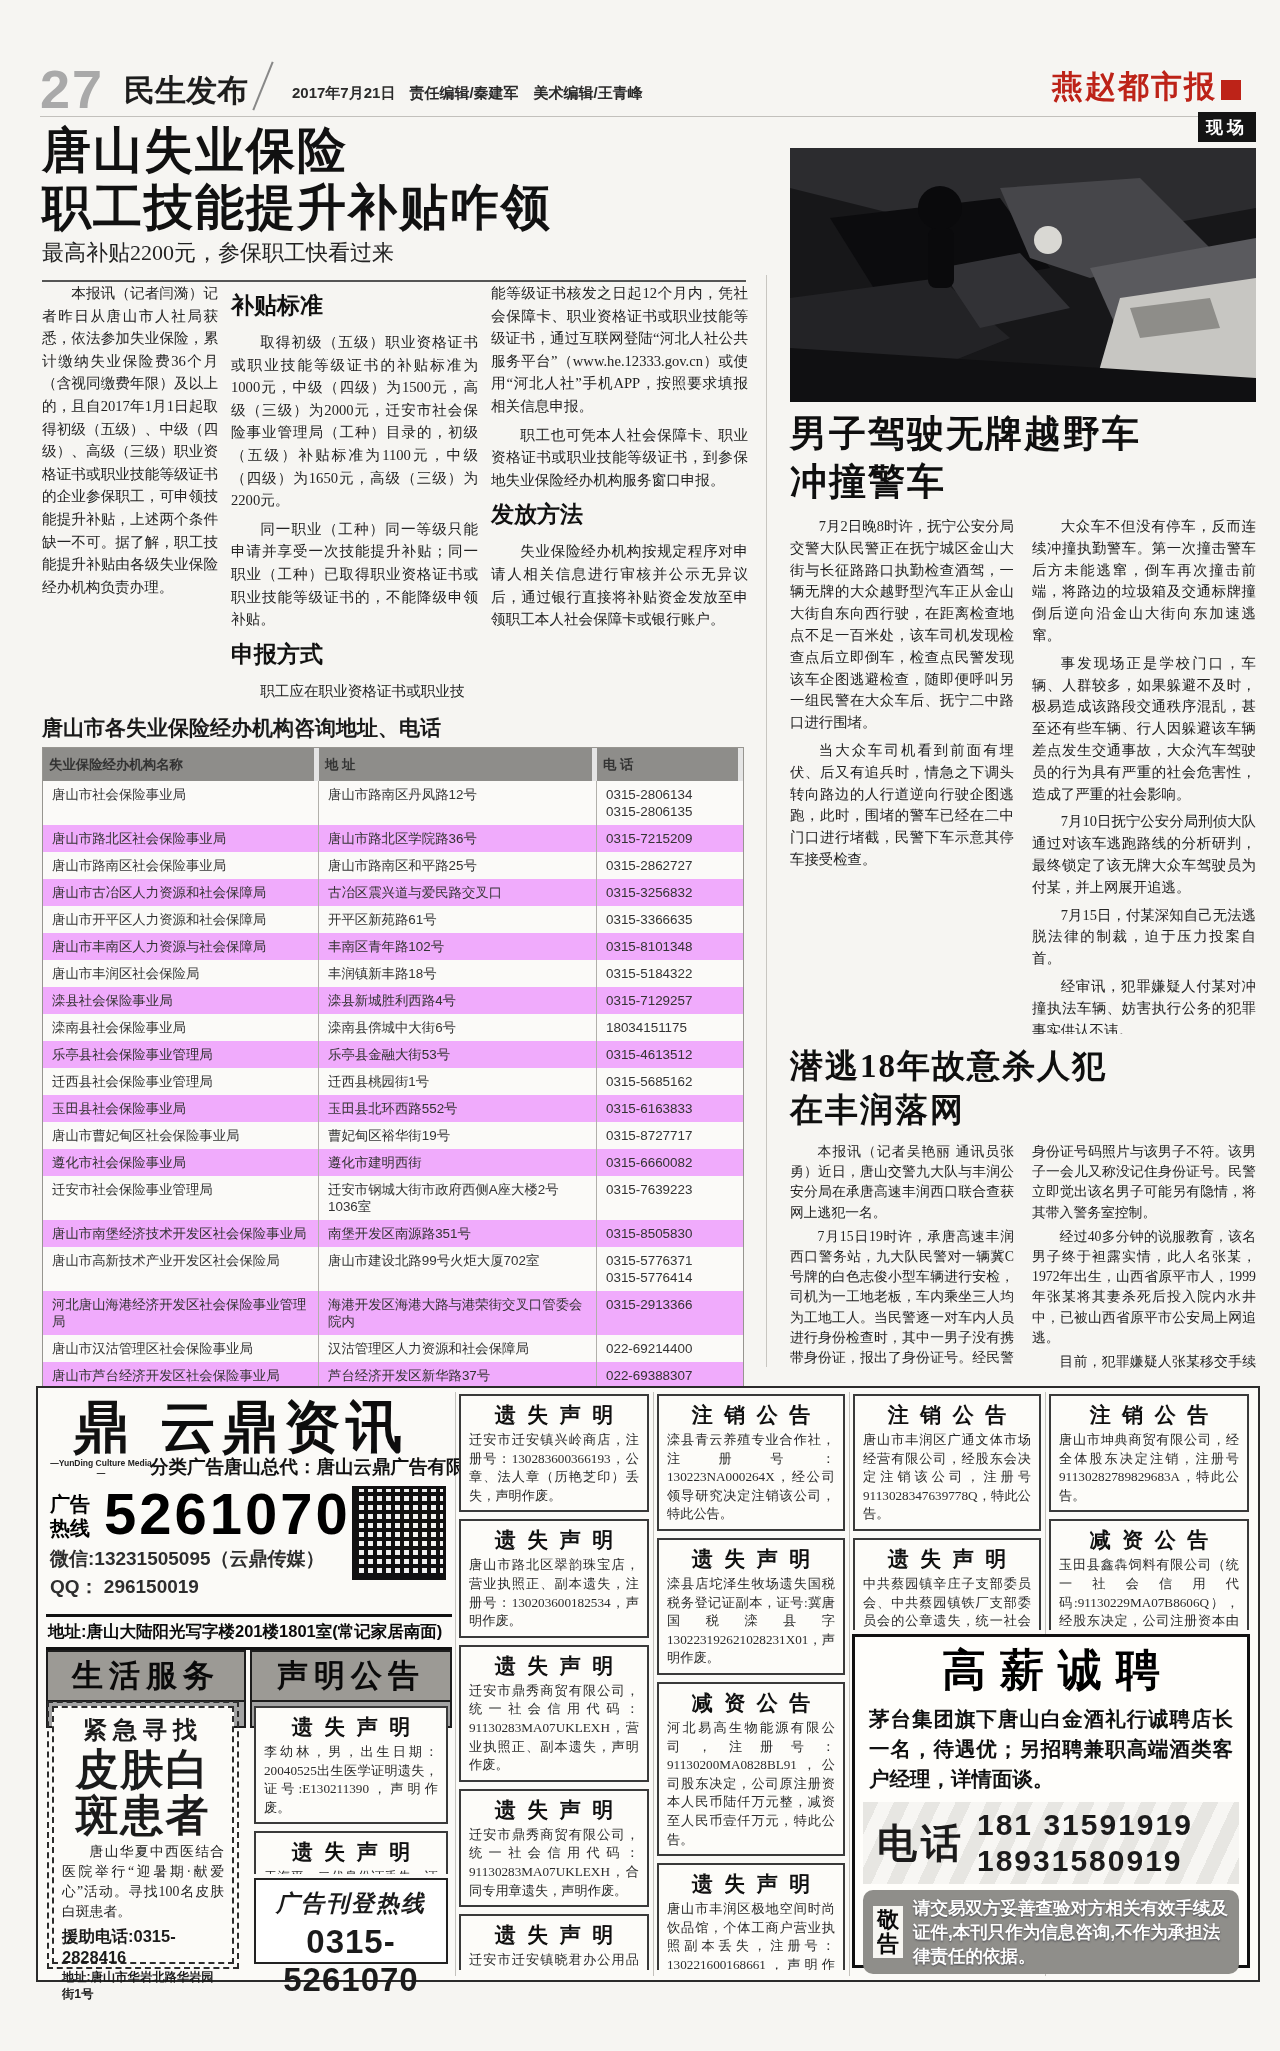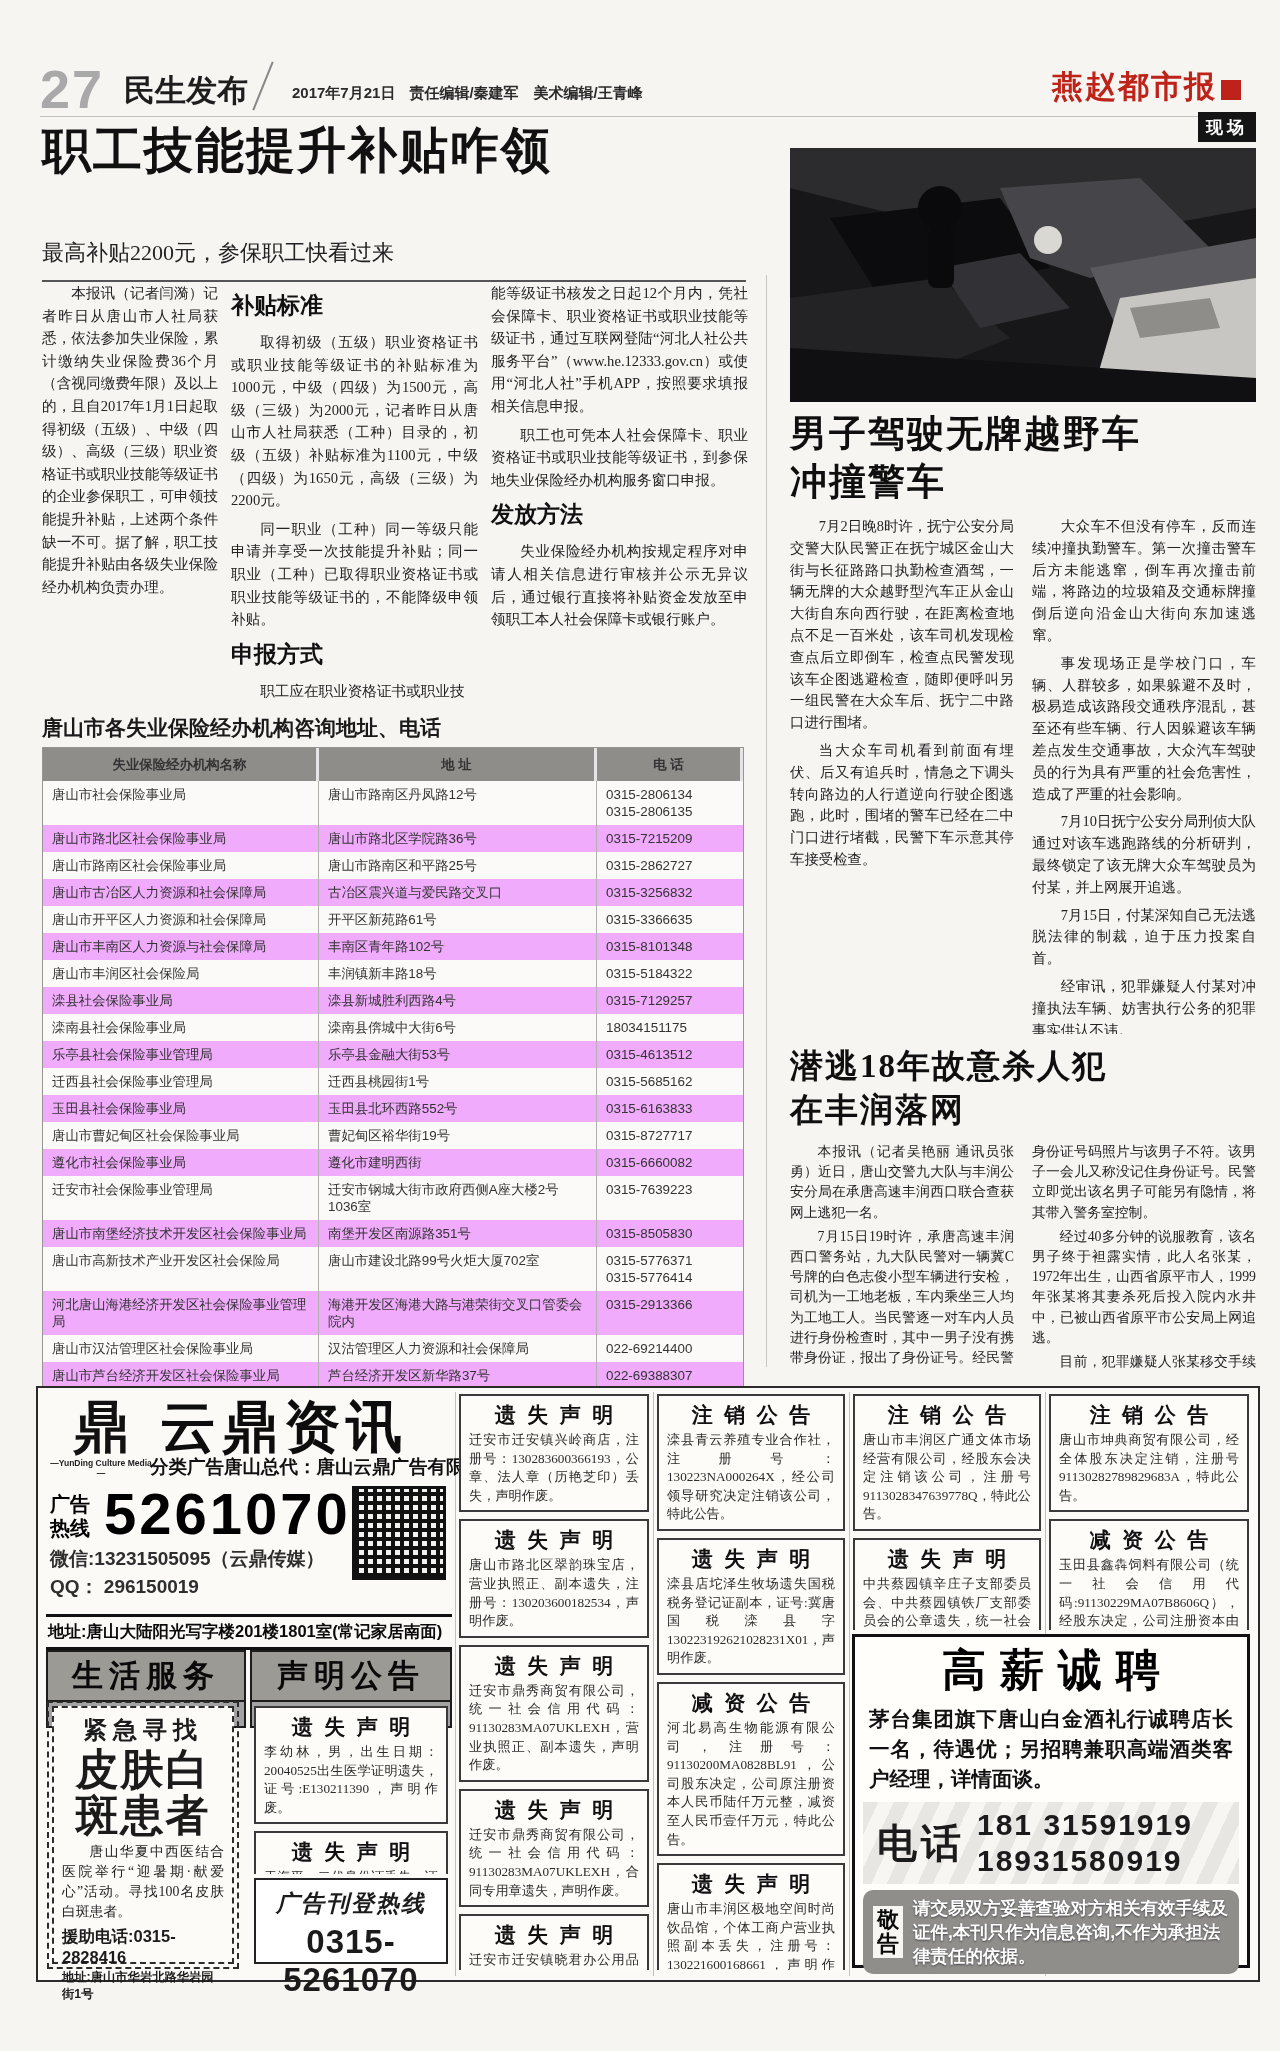--- a/index.html
+++ b/index.html
@@ -25,21 +25,21 @@
   .lead-c3{width:257px;flex:none;}
   .para{margin:0 0 6px 0;font-size:14.6px;line-height:22.6px;text-align:justify;text-indent:2em;color:#222;}
   .para.cont{text-indent:0;}
   .col-h{font:700 23px "Liberation Sans",sans-serif;color:#111;margin:8px 0 10px 0;}
   
   .table-title{left:42px;top:714px;font:700 21px "Liberation Sans",sans-serif;color:#1a1a1a;}
   .agency-table{left:42px;top:747px;width:700px;border:1px solid #979590;background:#fbfaf8;
                 font-family:"Liberation Sans",sans-serif;}
   .t-row{display:grid;grid-template-columns:276px 278px 146px;}
   .t-row.head{background:#8e8d8a;color:#f4f4f2;font-size:15.5px;font-weight:700;}
-  .t-row.head .t-cell{padding:8px 6px;text-align:center;border-right:3px solid #e5e5e5;}
+  .t-row.head .t-cell{padding:8px 6px;text-align:left;border-right:5px solid #e5e5e5;}
   .t-cell{padding:5px 9px;font-size:13.4px;line-height:17px;border-right:1px solid #b2b0ab;color:#333;}
   .t-cell:last-child{border-right:none;white-space:pre-line;}
   .t-row.shade{background:#f0abfc;}
   
   .vline-main{left:766px;top:275px;width:1px;height:1092px;background:#c8c6c1;}
   
   .scene-tag{left:1198px;top:112px;width:58px;height:30px;background:#141414;color:#fff;
              font:700 17px "Liberation Sans",sans-serif;display:flex;align-items:center;justify-content:center;letter-spacing:4px;}
   .photo{left:790px;top:148px;width:466px;height:254px;background:#151517;overflow:hidden;}
   .crash-h{left:790px;top:410px;font-weight:900;font-size:37px;line-height:48px;letter-spacing:2px;color:#0f0f0f;}
@@ -113,30 +113,31 @@
   <div class="abs hdr-slash"></div>
   <div class="abs dateline">
     <span>2017年7月21日</span><span>责任编辑/秦建军　美术编辑/王青峰</span>
   </div>
   <div class="abs masthead">
     <span>燕赵都市报</span><span class="seal"></span>
   </div>
   <div class="abs hdr-rule"></div>
 
   <div class="abs lead-h">
+    <div>唐山失业保险</div>
     <div>职工技能提升补贴咋领</div>
   </div>
   <div class="abs lead-sub">最高补贴2200元，参保职工快看过来</div>
   <div class="abs lead-cols">
     <div class="lead-c1">
         <p class="para">本报讯（记者闫漪）记者昨日从唐山市人社局获悉，依法参加失业保险，累计缴纳失业保险费36个月（含视同缴费年限）及以上的，且自2017年1月1日起取得初级（五级）、中级（四级）、高级（三级）职业资格证书或职业技能等级证书的企业参保职工，可申领技能提升补贴，上述两个条件缺一不可。据了解，职工技能提升补贴由各级失业保险经办机构负责办理。</p>
       </div>
     <div class="lead-c2">
         <div class="col-h">补贴标准</div>
-        <p class="para">取得初级（五级）职业资格证书或职业技能等级证书的补贴标准为1000元，中级（四级）为1500元，高级（三级）为2000元，记者昨日从唐山市人社局获悉（工种）目录的，初级（五级）补贴标准为1100元，中级（四级）为1650元，高级（三级）为2200元。</p>
+        <p class="para">取得初级（五级）职业资格证书或职业技能等级证书的补贴标准为1000元，中级（四级）为1500元，高级（三级）为2000元，迁安市社会保险事业管理局（工种）目录的，初级（五级）补贴标准为1100元，中级（四级）为1650元，高级（三级）为2200元。</p>
         <p class="para">同一职业（工种）同一等级只能申请并享受一次技能提升补贴；同一职业（工种）已取得职业资格证书或职业技能等级证书的，不能降级申领补贴。</p>
         <div class="col-h">申报方式</div>
         <p class="para">职工应在职业资格证书或职业技</p>
       </div>
     <div class="lead-c3">
         <p class="para cont">能等级证书核发之日起12个月内，凭社会保障卡、职业资格证书或职业技能等级证书，通过互联网登陆“河北人社公共服务平台”（www.he.12333.gov.cn）或使用“河北人社”手机APP，按照要求填报相关信息申报。</p>
         <p class="para">职工也可凭本人社会保障卡、职业资格证书或职业技能等级证书，到参保地失业保险经办机构服务窗口申报。</p>
         <div class="col-h">发放方法</div>
         <p class="para">失业保险经办机构按规定程序对申请人相关信息进行审核并公示无异议后，通过银行直接将补贴资金发放至申领职工本人社会保障卡或银行账户。</p>
       </div>

